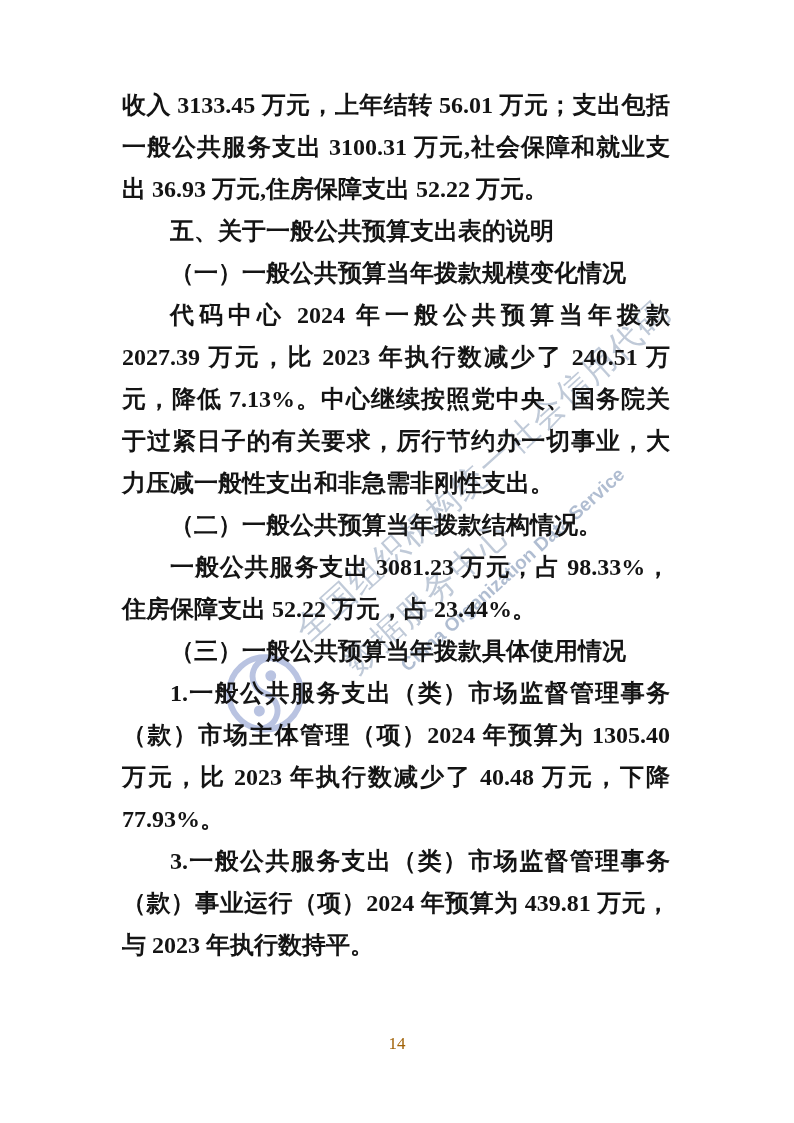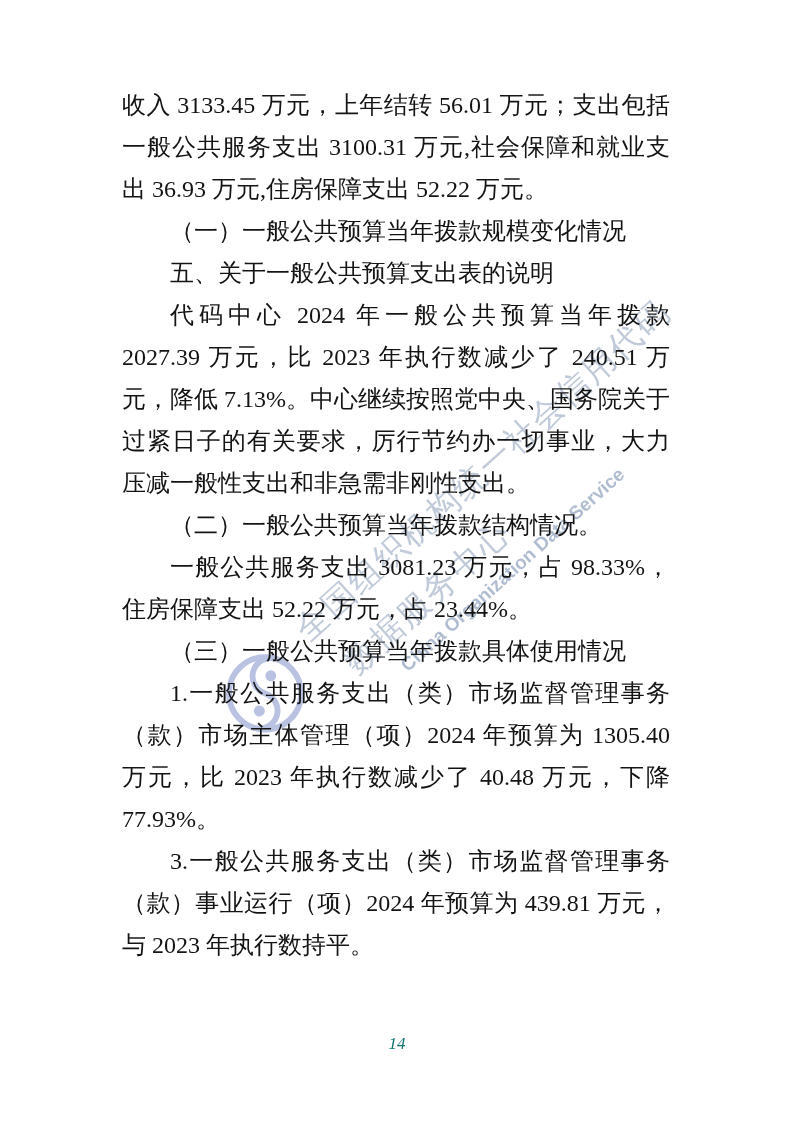--- a/index.html
+++ b/index.html
@@ -16,21 +16,21 @@
     position: absolute;
     left: 122px;
     top: 84px;
     width: 548px;
     color: #141414;
     font-size: 24px;
     line-height: 42px;
     text-align: justify;
     text-justify: inter-ideograph;
   }
-  .content p { margin: 0; padding: 0; }
+  .content p { margin: 0; padding: 0; font-weight: bold; }
   .content p.indent { text-indent: 2em; }
   
   .watermark {
     position: absolute;
     left: 286px;
     top: 618px;
     transform: rotate(-42deg);
     transform-origin: 0 0;
     pointer-events: none;
     color: rgba(141, 158, 184, 0.55);
@@ -44,22 +44,21 @@
     color: rgba(128, 148, 180, 0.62);
     font-family: "Liberation Sans", "DejaVu Sans", sans-serif;
   }
   .wm-logo { position: absolute; left: -108px; top: 0; width: 84px; height: 84px; opacity: 0.72; }
   .content, .footer { z-index: 2; position: absolute; }
   
   .footer {
     left: 0; right: 0; top: 1034px;
     text-align: center;
     font-size: 17px;
-    color: #0f766e;
-    font-style: italic;
+    color: #a16207;
   }
 </style>
 </head>
 <body>
 
 <div class="page">
 
   <div class="watermark" aria-hidden="true">
     <div class="wm-logo">
       <svg viewBox="0 0 100 100" width="84" height="84" xmlns="http://www.w3.org/2000/svg">
@@ -75,22 +74,22 @@
         </g>
       </svg>
     </div>
     <div class="wm-zh1">全国组织机构统一社会信用代码</div>
     <div class="wm-zh2">数据服务中心</div>
     <div class="wm-en">China Organization Data Service</div>
   </div>
 
   <div class="content">
     <p class="noindent">收入 3133.45 万元，上年结转 56.01 万元；支出包括一般公共服务支出 3100.31 万元,社会保障和就业支出 36.93 万元,住房保障支出 52.22 万元。</p>
+    <p class="indent">五、关于一般公共预算支出表的说明</p>
     <p class="indent">（一）一般公共预算当年拨款规模变化情况</p>
-    <p class="indent">五、关于一般公共预算支出表的说明</p>
     <p class="indent">代码中心 2024 年一般公共预算当年拨款 2027.39 万元，比 2023 年执行数减少了 240.51 万元，降低 7.13%。中心继续按照党中央、国务院关于过紧日子的有关要求，厉行节约办一切事业，大力压减一般性支出和非急需非刚性支出。</p>
     <p class="indent">（二）一般公共预算当年拨款结构情况。</p>
     <p class="indent">一般公共服务支出 3081.23 万元，占 98.33%，住房保障支出 52.22 万元，占 23.44%。</p>
     <p class="indent">（三）一般公共预算当年拨款具体使用情况</p>
     <p class="indent">1.一般公共服务支出（类）市场监督管理事务（款）市场主体管理（项）2024 年预算为 1305.40 万元，比 2023 年执行数减少了 40.48 万元，下降 77.93%。</p>
     <p class="indent">3.一般公共服务支出（类）市场监督管理事务（款）事业运行（项）2024 年预算为 439.81 万元，与 2023 年执行数持平。</p>
   </div>
 
   <div class="footer">14</div>
 

